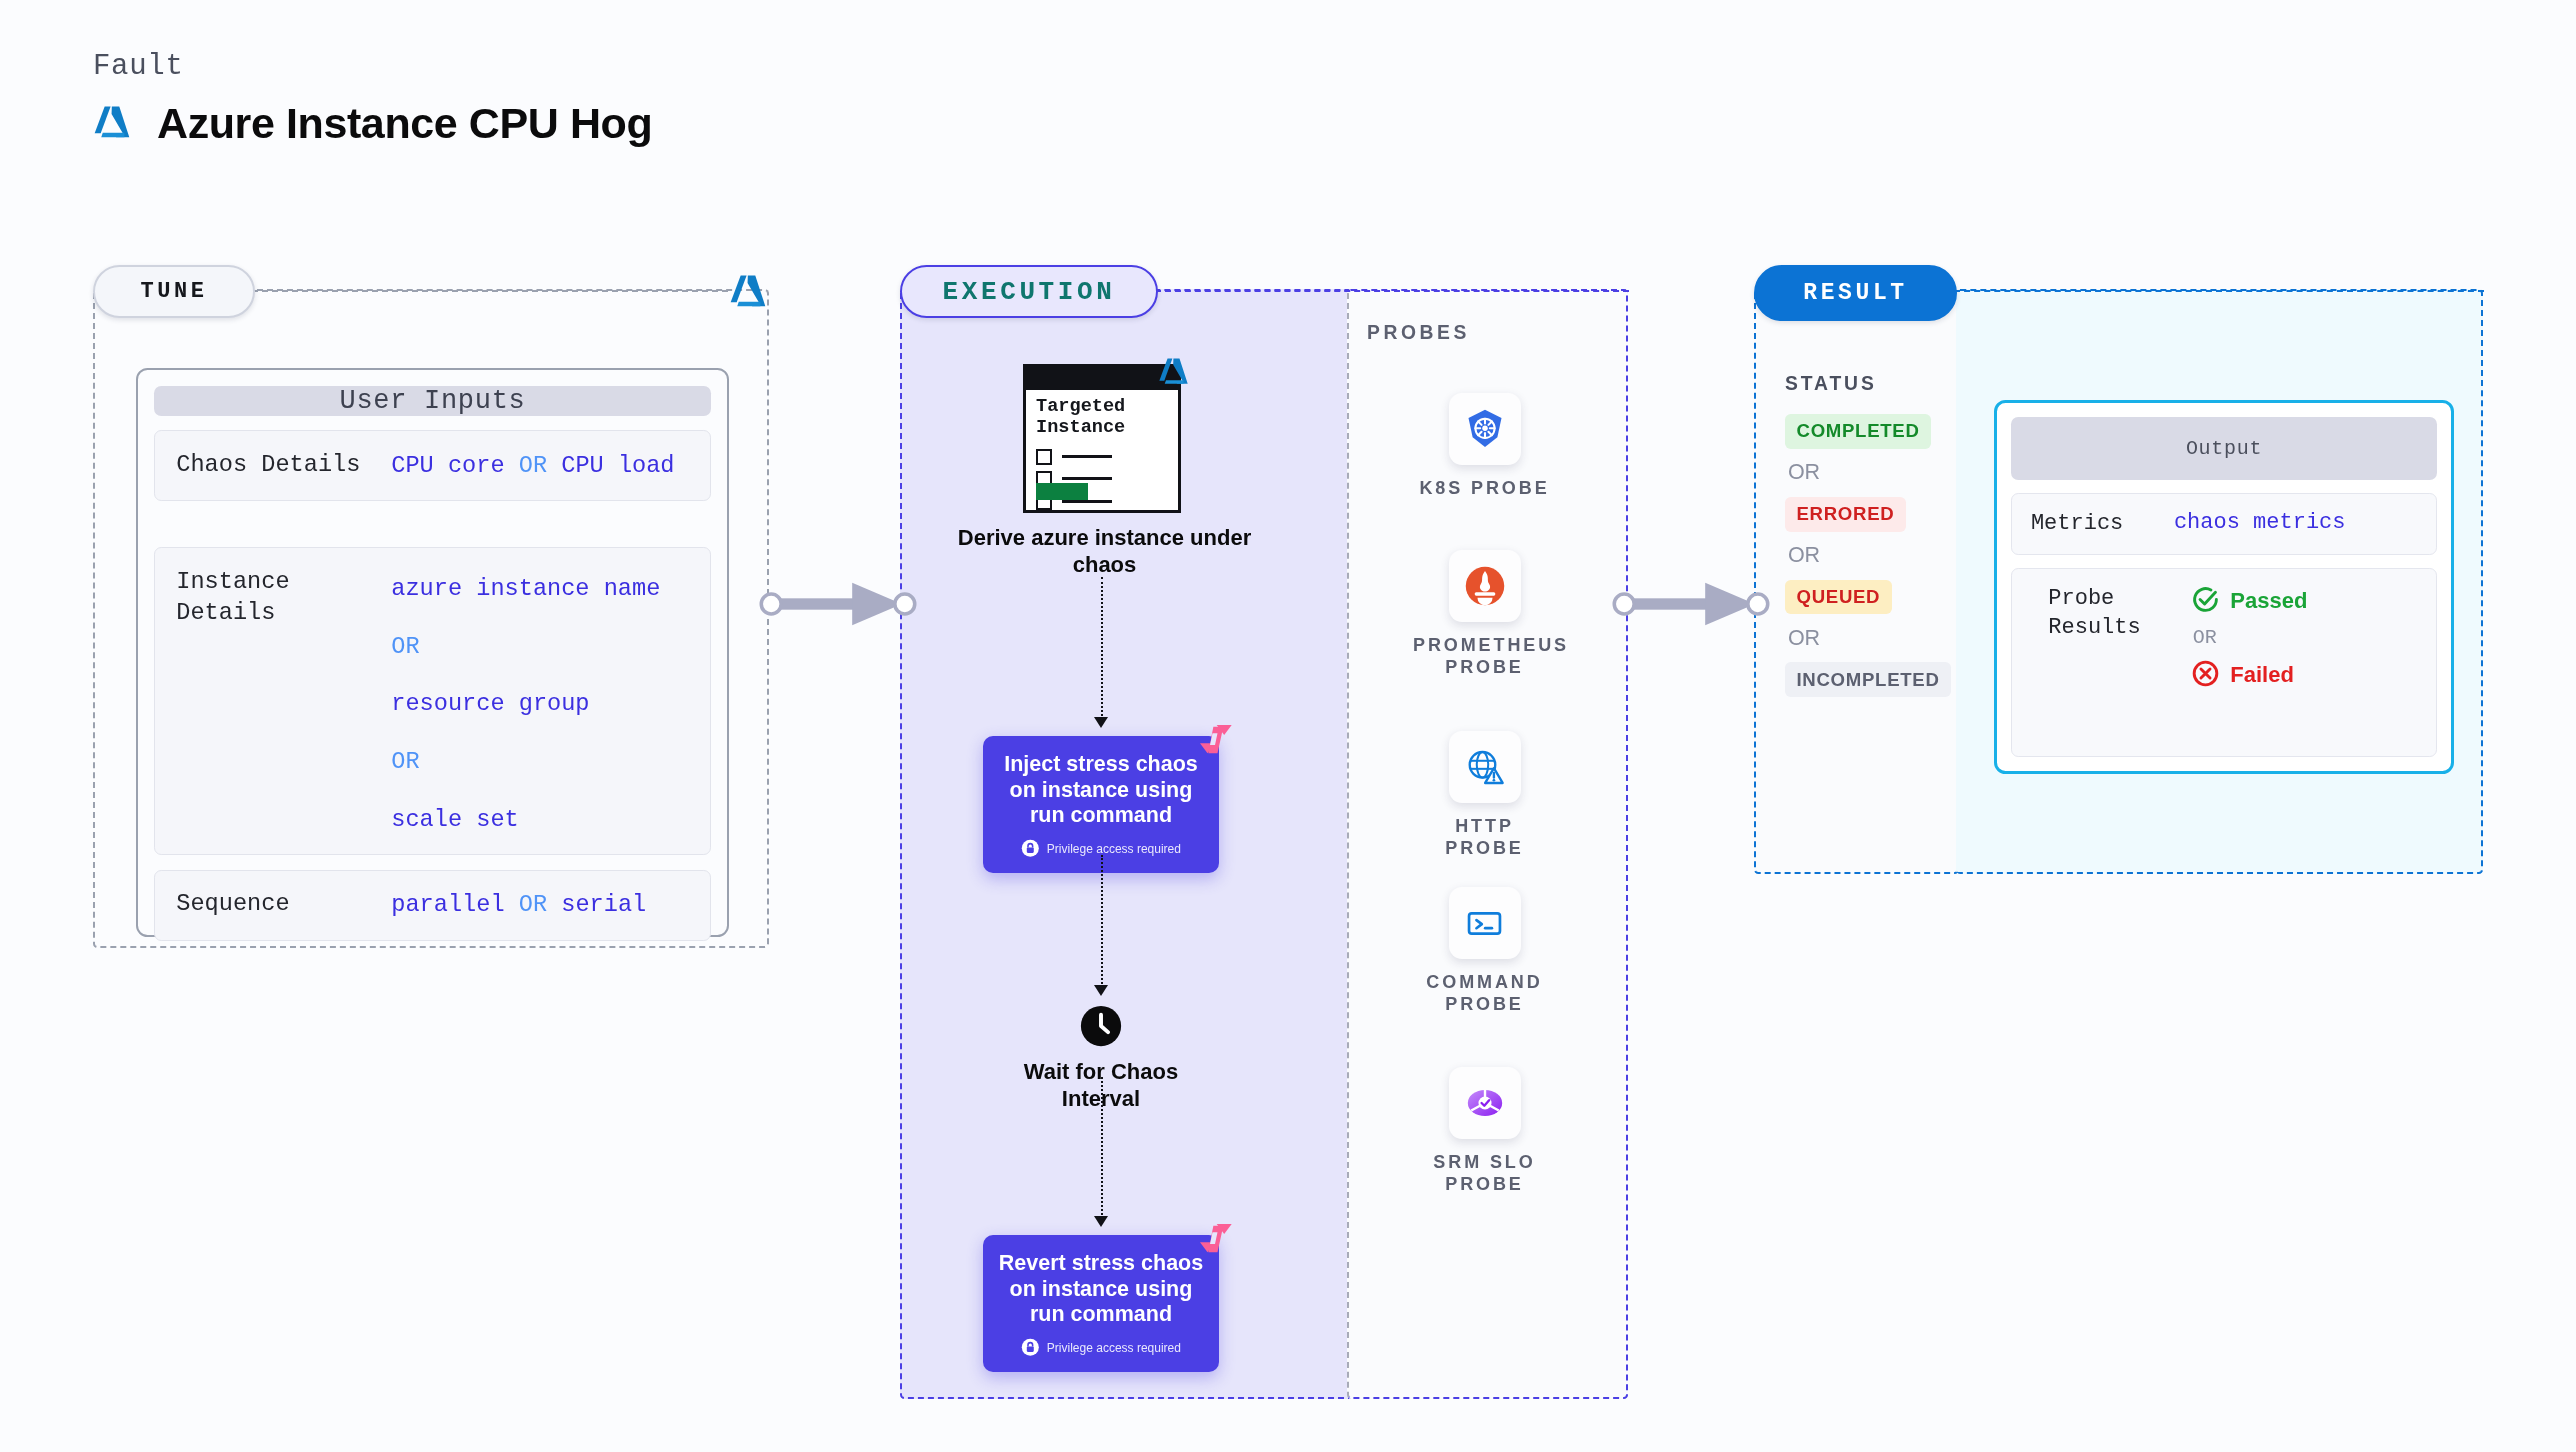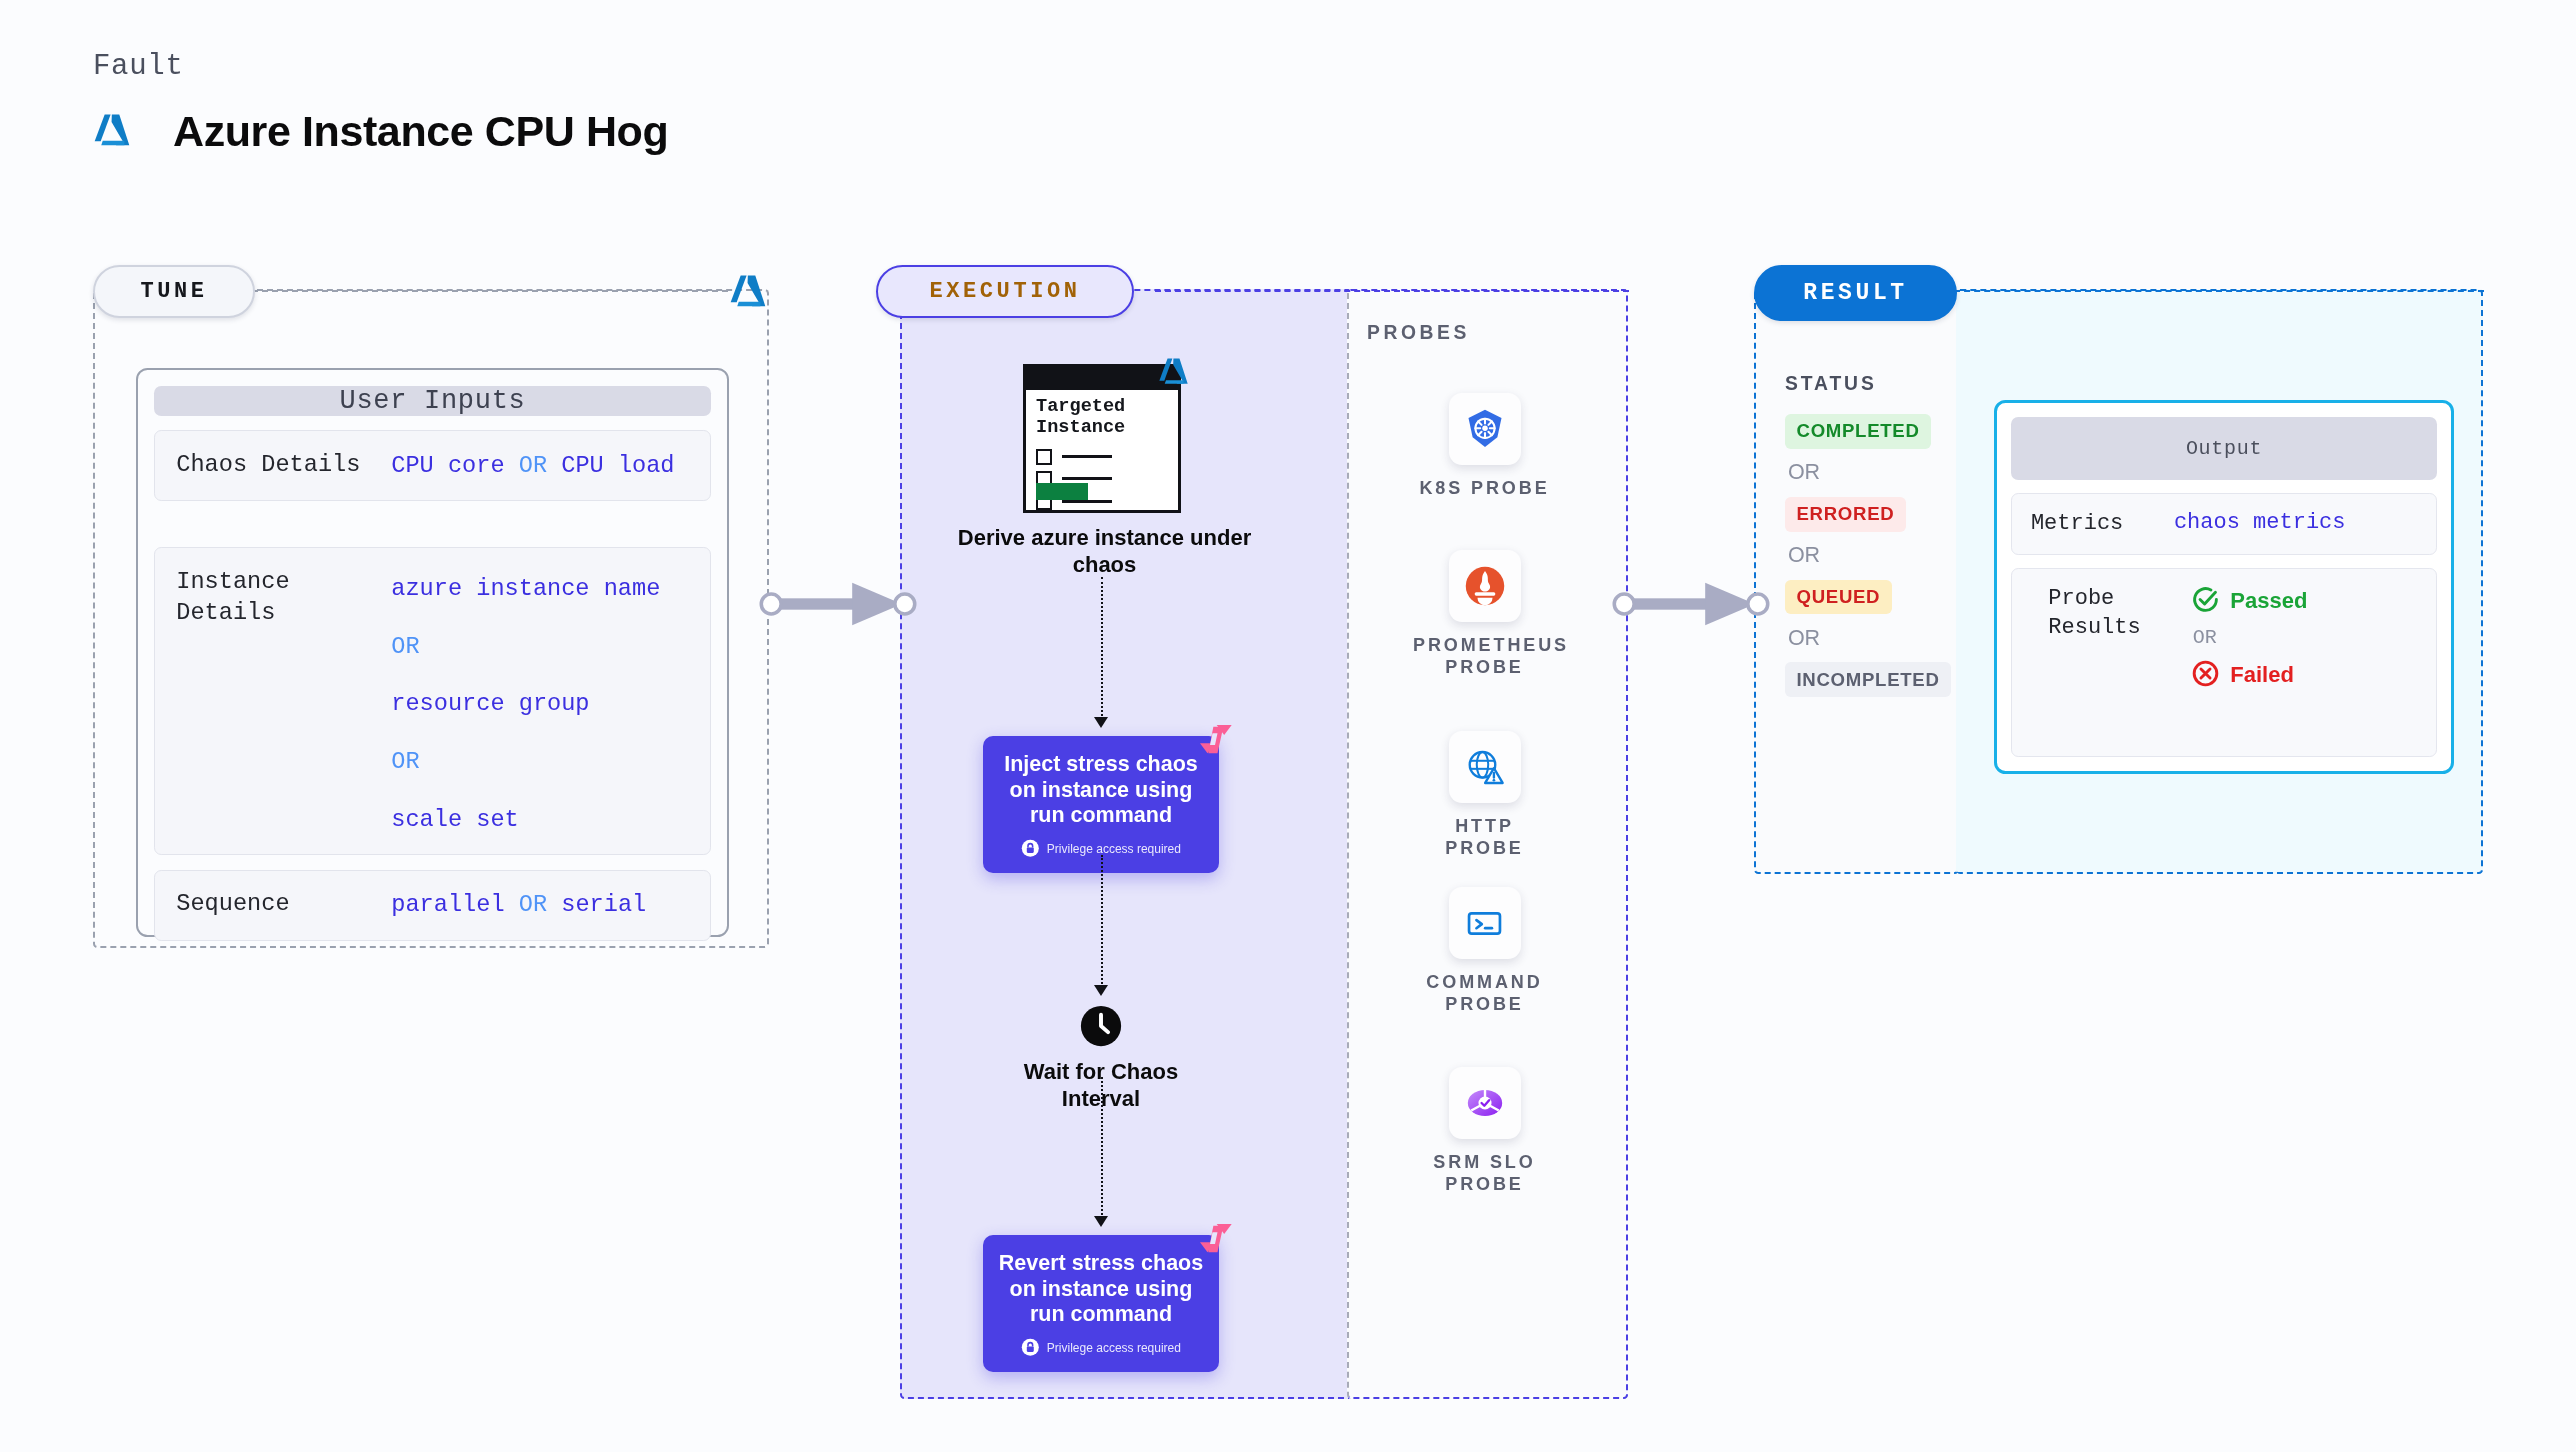--- a/index.html
+++ b/index.html
@@ -6,36 +6,36 @@
   body{
     width:2576px;height:1452px;
     background:#fbfcfe;
     font-family:"Liberation Sans", sans-serif;
     position:relative;overflow:hidden;
   }
 
   
   #header{position:absolute;left:93px;top:50px;}
   #fault-label{font-family:"Liberation Mono",monospace;font-size:29px;color:#4a4f5e;letter-spacing:0.7px;}
-  #title-row{display:flex;align-items:center;gap:36px;margin-top:24px;}
+  #title-row{display:flex;align-items:center;gap:20px;margin-top:16px;}
   #title-text{font-size:43px;font-weight:bold;color:#0b0b0c;letter-spacing:-0.4px;}
 
   .azure-logo{display:block;}
 
   
   .pill{
     position:absolute;z-index:6;
     display:flex;align-items:center;justify-content:center;
     border-radius:29px;
     font-family:"Liberation Mono",monospace;
     font-weight:bold;letter-spacing:3.6px;
     box-shadow:0 2.1px 5.7px rgba(30,35,70,.13);
   }
   #pill-tune{left:93px;top:265px;width:158px;height:49px;background:#f4f6fa;border:2.1px solid #cfd3de;color:#16181d;font-size:22px;}
-  #pill-exec{left:876px;top:265px;width:254px;height:49px;background:#e8e7fd;border:2.1px solid #4b3fe4;color:#a16207;font-size:22px;}
+  #pill-exec{left:900px;top:265px;width:254px;height:49px;background:#e8e7fd;border:2.1px solid #4b3fe4;color:#0f766e;font-size:26px;}
   #pill-result{left:1754px;top:265px;width:199px;height:52px;background:#0c73d4;border:2.1px solid #0c73d4;color:#ffffff;font-size:23px;}
 
   
   .stage{position:absolute;box-sizing:border-box;}
   #panel-tune{left:93px;top:289px;width:676px;height:659px;
      border:2.9px dashed #9aa1af;border-radius:4.3px;background:#fbfcfe;}
   #panel-exec{left:900px;top:289px;width:728px;height:1110px;
      border:2.9px dashed #4b3fe4;border-radius:4.3px;background:#e6e5fb;}
   #panel-probes{left:1347px;top:289px;width:281px;height:1110px;
      border:2.9px dashed #4b3fe4;border-left:2.1px dashed #a8abb8;border-radius:4.3px;background:#fafbfd;}

